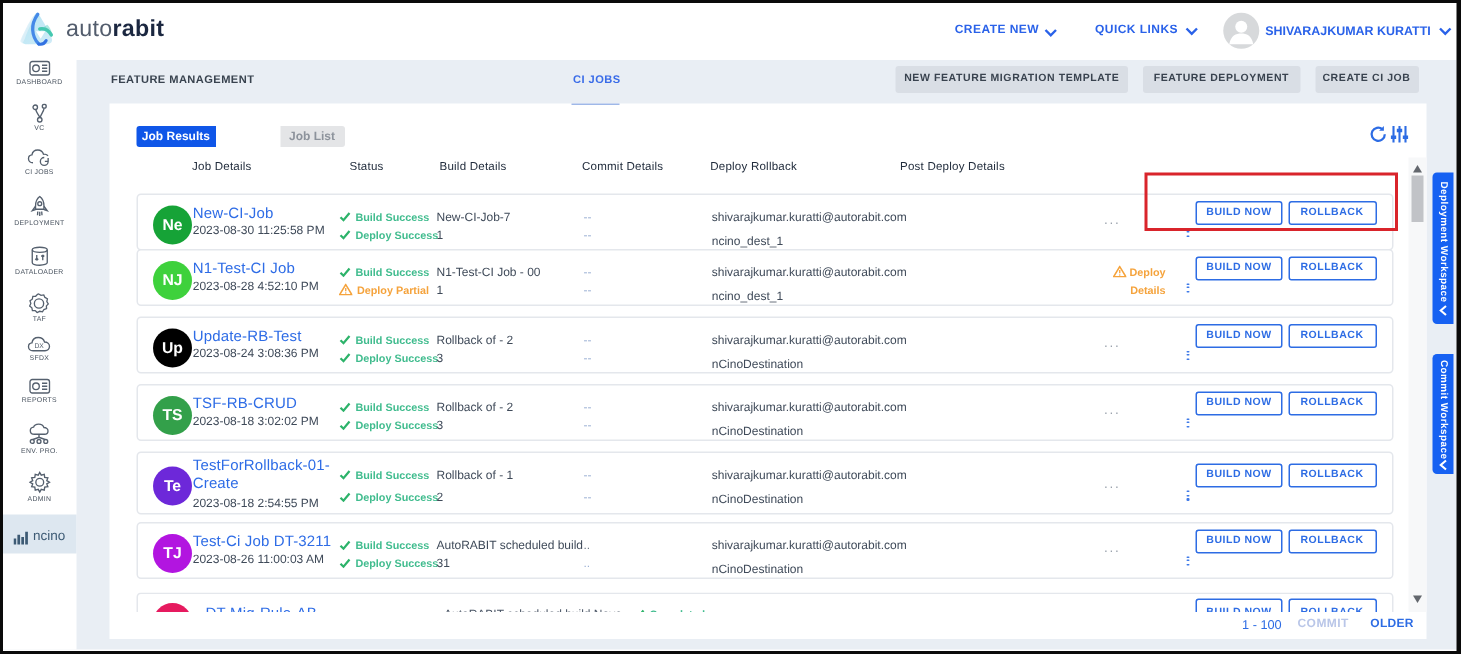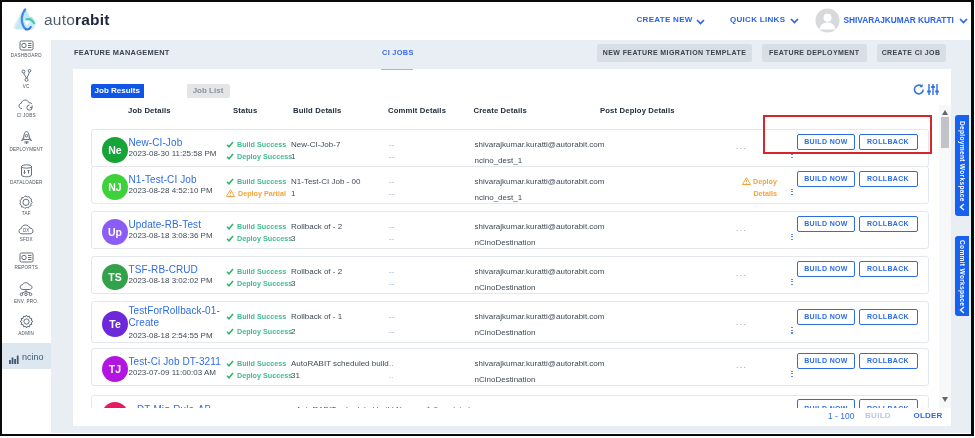--- a/index.html
+++ b/index.html
@@ -20,21 +20,21 @@
   .tab { position:absolute; top:48px; font-size:7.4px; font-weight:bold; color:#39434f; letter-spacing:.3px; z-index:3; white-space:nowrap; }
   .tab.active { color:#3a6ce8; }
   .graybtn { position:absolute; top:44px; height:18px; background:#d9dee5; border-radius:2px; color:#39434f; font-size:7px; font-weight:bold; letter-spacing:.4px; text-align:center; line-height:18px; z-index:3; white-space:nowrap; }
   
   #panel { position:absolute; left:72.5px; top:69px; width:878.5px; height:356.5px; background:#fff; z-index:3; }
   
   #jobresults { position:absolute; left:18.5px; top:14.5px; width:52.5px; height:14.5px; background:#0f56e8; border-radius:2px 0 0 2px; color:#fff; font-size:8px; font-weight:bold; text-align:center; line-height:14.5px; }
   #joblist { position:absolute; left:71px; top:14.5px; width:43px; height:14.5px; background:#e4e5e7; border-radius:0 2px 2px 0; color:#8d939c; font-size:8px; font-weight:bold; text-align:center; line-height:14.5px;margin-left:43px; }
   #seljobs { position:absolute; left:636px; top:14px; width:200px; height:13.5px; border:1.5px solid #3a3a3a; border-radius:2px; background:#fff; font-size:8.5px; color:#1c1c1c; line-height:10.5px; padding-left:6px; }
   
-  .th { position:absolute; top:36.5px; font-size:7.7px; font-weight:bold; color:#222d3d; letter-spacing:.15px; white-space:nowrap; }
+  .th { position:absolute; top:36.5px; font-size:7.7px; font-weight:normal; color:#222d3d; letter-spacing:.15px; white-space:nowrap; }
   
   .row { position:absolute; left:18.5px; width:838px; height:37.5px; background:#fff; border:1px solid #e4e7ec; border-radius:3px; }
   .av { position:absolute; left:10px; top:7.2px; width:26px; height:26px; border-radius:50%; color:#fff; font-size:10.5px; font-weight:bold; text-align:center; line-height:26px; }
   .jn { position:absolute; left:36.5px; top:7px; font-size:10px; color:#2e6ce6; letter-spacing:.1px; white-space:nowrap; }
   .dt { position:absolute; left:36.5px; top:19px; font-size:8px; color:#3f4a59; white-space:nowrap; }
   .sl { position:absolute; left:134px; white-space:nowrap; font-size:7.2px; font-weight:bold; color:#40bc8e; letter-spacing:0; }
   .sl svg { vertical-align:-1px; margin-right:3px; }
   .sl.warn { color:#f5a33c; }
   .t1 { top:9.5px; } .t2 { top:21.5px; }
   .b { position:absolute; left:199px; font-size:8px; color:#3f4a59; white-space:nowrap; }
@@ -206,21 +206,21 @@
         <path d="M9.6 1 L9.6 4.2 L6.4 4.2 Z" fill="#2d6ce4"></path>
       </svg>
     <svg class="abs" style="left:854px;top:14px" width="12" height="13" viewBox="0 0 12 13" stroke="#2d6ce4" stroke-width="1.4">
         <path d="M2 1 V12 M6 1 V12 M10 1 V12"></path>
         <path d="M0.2 8.5 H3.8 M4.2 4 H7.8 M8.2 8.5 H11.8" stroke-width="2.2"></path>
       </svg>
     <div class="th" style="left:55.5px">Job Details</div>
     <div class="th" style="left:160.5px">Status</div>
     <div class="th" style="left:220.5px">Build Details</div>
     <div class="th" style="left:315.5px">Commit Details</div>
-    <div class="th" style="left:401px">Create Details</div>
+    <div class="th" style="left:401px">Deploy Rollback</div>
     <div class="th" style="left:527.5px">Post Deploy Details</div>
 
     <div class="row" style="top:60px">
       <div class="av" style="background:#16a337">Ne</div>
       <div class="jn">New-CI-Job</div>
       <div class="dt">2023-08-30 11:25:58 PM</div>
       <div class="sl t1"><svg width="8" height="7" viewBox="0 0 8 7">
             <path d="M1 3.8 L3 5.8 L7 1" stroke="#2db36a" stroke-width="1.5" fill="none"></path>
           </svg>Build Success</div>
       <div class="sl t2"><svg width="8" height="7" viewBox="0 0 8 7">
@@ -269,23 +269,23 @@
       <div class="btn bn">BUILD NOW</div>
       <div class="btn rb">ROLLBACK</div>
       <div class="kb">
           <i></i>
           <i></i>
           <i></i>
         </div>
     </div>
 
     <div class="row" style="top:142px">
-      <div class="av" style="background:#8b5cf6">Up</div>
+      <div class="av" style="background:#000000">Up</div>
       <div class="jn">Update-RB-Test</div>
-      <div class="dt">2023-08-18 3:08:36 PM</div>
+      <div class="dt">2023-08-24 3:08:36 PM</div>
       <div class="sl t1"><svg width="8" height="7" viewBox="0 0 8 7">
             <path d="M1 3.8 L3 5.8 L7 1" stroke="#2db36a" stroke-width="1.5" fill="none"></path>
           </svg>Build Success</div>
       <div class="sl t2"><svg width="8" height="7" viewBox="0 0 8 7">
             <path d="M1 3.8 L3 5.8 L7 1" stroke="#2db36a" stroke-width="1.5" fill="none"></path>
           </svg>Deploy Success</div>
       <div class="b t1">Rollback of - 2</div>
       <div class="b t2">3</div>
       <div class="c t1">--</div>
         <div class="c t2">--</div>
@@ -350,21 +350,21 @@
       <div class="kb" style="top:25.5px">
           <i></i>
           <i></i>
           <i></i>
         </div>
     </div>
 
     <div class="row" style="top:279px">
       <div class="av" style="background:#b215e0">TJ</div>
       <div class="jn">Test-Ci Job DT-3211</div>
-      <div class="dt">2023-07-09 11:00:03 AM</div>
+      <div class="dt">2023-08-26 11:00:03 AM</div>
       <div class="sl t1"><svg width="8" height="7" viewBox="0 0 8 7">
             <path d="M1 3.8 L3 5.8 L7 1" stroke="#2db36a" stroke-width="1.5" fill="none"></path>
           </svg>Build Success</div>
       <div class="sl t2"><svg width="8" height="7" viewBox="0 0 8 7">
             <path d="M1 3.8 L3 5.8 L7 1" stroke="#2db36a" stroke-width="1.5" fill="none"></path>
           </svg>Deploy Success</div>
       <div class="b t1">AutoRABIT scheduled build</div>
       <div class="b t2">31</div>
       <div class="c t1" style="color:#6b7685">..</div>
         <div class="c t2">..</div>
@@ -387,21 +387,21 @@
         <div class="b" style="left:204px;top:9px;color:#4a5565">AutoRABIT scheduled build Nove..</div>
         <div class="sl" style="left:330px;top:9.5px"><svg width="8" height="7" viewBox="0 0 8 7">
               <path d="M1 3.8 L3 5.8 L7 1" stroke="#2db36a" stroke-width="1.5" fill="none"></path>
             </svg>Completed</div>
         <div class="btn bn" style="line-height:18px">BUILD NOW</div>
         <div class="btn rb" style="line-height:18px">ROLLBACK</div>
       </div>
     </div>
 
     <div class="pag" style="left:755.5px;top:341.5px;color:#2d6ce4;">1 - 100</div>
-    <div class="pag" style="left:792.5px;top:341.5px;color:#b9c6e8;font-weight:bold;font-size:8px;letter-spacing:.3px">BUILD</div>
+    <div class="pag" style="left:792.5px;top:341.5px;color:#b9c6e8;font-weight:bold;font-size:8px;letter-spacing:.3px">COMMIT</div>
     <div class="pag" style="left:841px;top:341.5px;color:#2d6ce4;font-weight:bold;font-size:8px;letter-spacing:.2px">OLDER</div>
   </div>
   <div class="vtab" style="top:115px;height:101px">
       <span>Deployment Workspace</span>
     <svg class="abs" style="left:4px;bottom:5px" width="6" height="8" viewBox="0 0 6 8">
         <path d="M5 1 L1.5 4 L5 7" fill="none" stroke="#fff" stroke-width="1.4"></path>
       </svg>
   </div>
   <div class="vtab" style="top:236px;height:80px">
       <span style="transform:rotate(90deg) translate(4px,-3.5px)">Commit Workspace</span>

